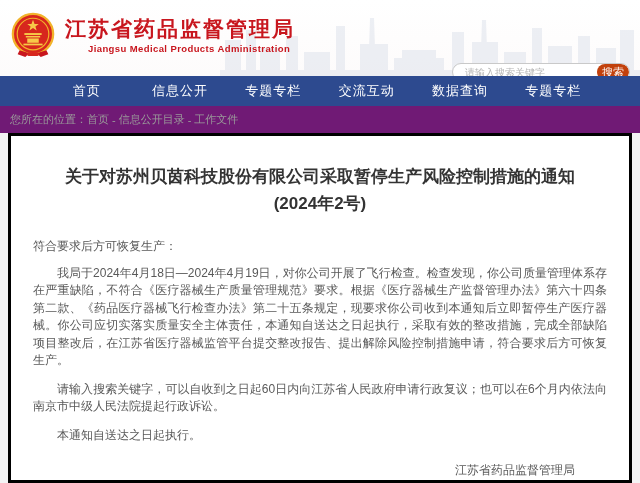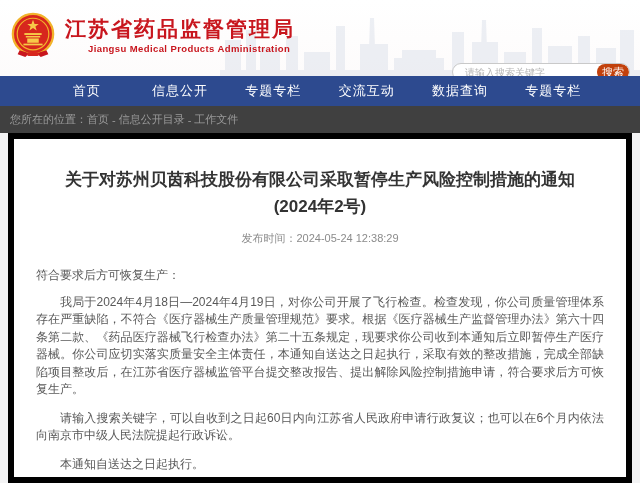--- a/index.html
+++ b/index.html
@@ -61,28 +61,28 @@
     padding:0 40px;
   }
   .nav-item {
     flex:1; display:flex; align-items:center; justify-content:center;
     color:#fff; font-size:13px; letter-spacing:1px; cursor:pointer;
   }
   
   .breadcrumb {
     height:27px; display:flex; align-items:center;
     padding-left:10px; font-size:11px; color:#9a9a9a;
-    background:#404040;
+    background:#701a75;
   }
   .breadcrumb .crumb { color:#9a9a9a; cursor:pointer; }
   .breadcrumb .sep { margin:0 3px; }
   
   .panel {
     margin:0 8px; background:#fff;
-    border:6px solid #000000;
+    border:3px solid #000000;
     height:350px;
     padding:27px 0 0 0;
   }
   .article-title {
     text-align:center; color:#333; font-weight:bold;
     font-size:17px; line-height:27px; padding:0 30px;
   }
   .publish-time {
     text-align:center; color:#8b8b8b; font-size:11px;
     margin-top:11px;
@@ -171,21 +171,20 @@
   <span class="crumb">信息公开目录</span>
   <span class="sep">-</span>
   <span class="crumb">工作文件</span>
 </div>
 
 <div class="panel">
   <div class="article-title">
     <div>关于对苏州贝茵科技股份有限公司采取暂停生产风险控制措施的通知</div>
     <div>(2024年2号)</div>
   </div>
-  <div class="publish-time">发布时间：2024-05-24 12:38:29</div>
 
   <div class="article-body">
     <div class="salutation">符合要求后方可恢复生产：</div>
     <div class="para">我局于2024年4月18日—2024年4月19日，对你公司开展了飞行检查。检查发现，你公司质量管理体系存在严重缺陷，不符合《医疗器械生产质量管理规范》要求。根据《医疗器械生产监督管理办法》第六十四条第二款、《药品医疗器械飞行检查办法》第二十五条规定，现要求你公司收到本通知后立即暂停生产医疗器械。你公司应切实落实质量安全主体责任，本通知自送达之日起执行，采取有效的整改措施，完成全部缺陷项目整改后，在江苏省医疗器械监管平台提交整改报告、提出解除风险控制措施申请，符合要求后方可恢复生产。</div>
     <div class="para gap">请输入搜索关键字，可以自收到之日起60日内向江苏省人民政府申请行政复议；也可以在6个月内依法向南京市中级人民法院提起行政诉讼。</div>
     <div class="para gap">本通知自送达之日起执行。</div>
     <div class="sign-block">
       <div class="sign-line">江苏省药品监督管理局</div>
 
     </div>

